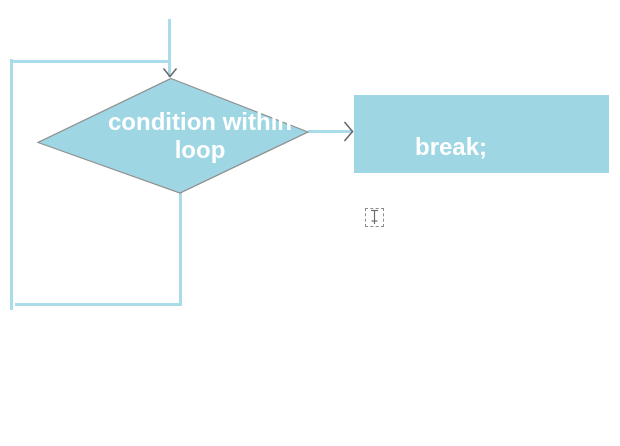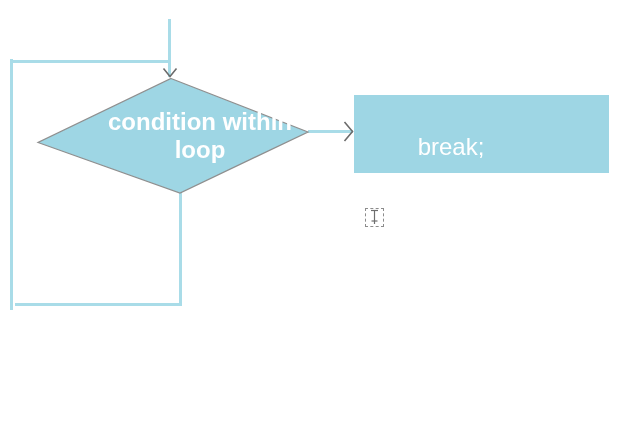--- a/index.html
+++ b/index.html
@@ -57,21 +57,21 @@
     z-index: 2;
     display: flex;
     align-items: center;
     justify-content: center;
     padding-right: 61px;
     padding-bottom: 12px;
   }
   .process-box .flow-label-inner {
     color: var(--label-text);
     font-size: 24px;
-    font-weight: normal;
+    font-weight: bold;
     line-height: 28px;
     margin-top: 37px;
   }
   .cursor-placeholder {
     position: absolute;
     left: 365px; top: 208px;
     width: 19px; height: 19px;
     border: 1px dashed #8c8c8c;
     z-index: 2;
   }

